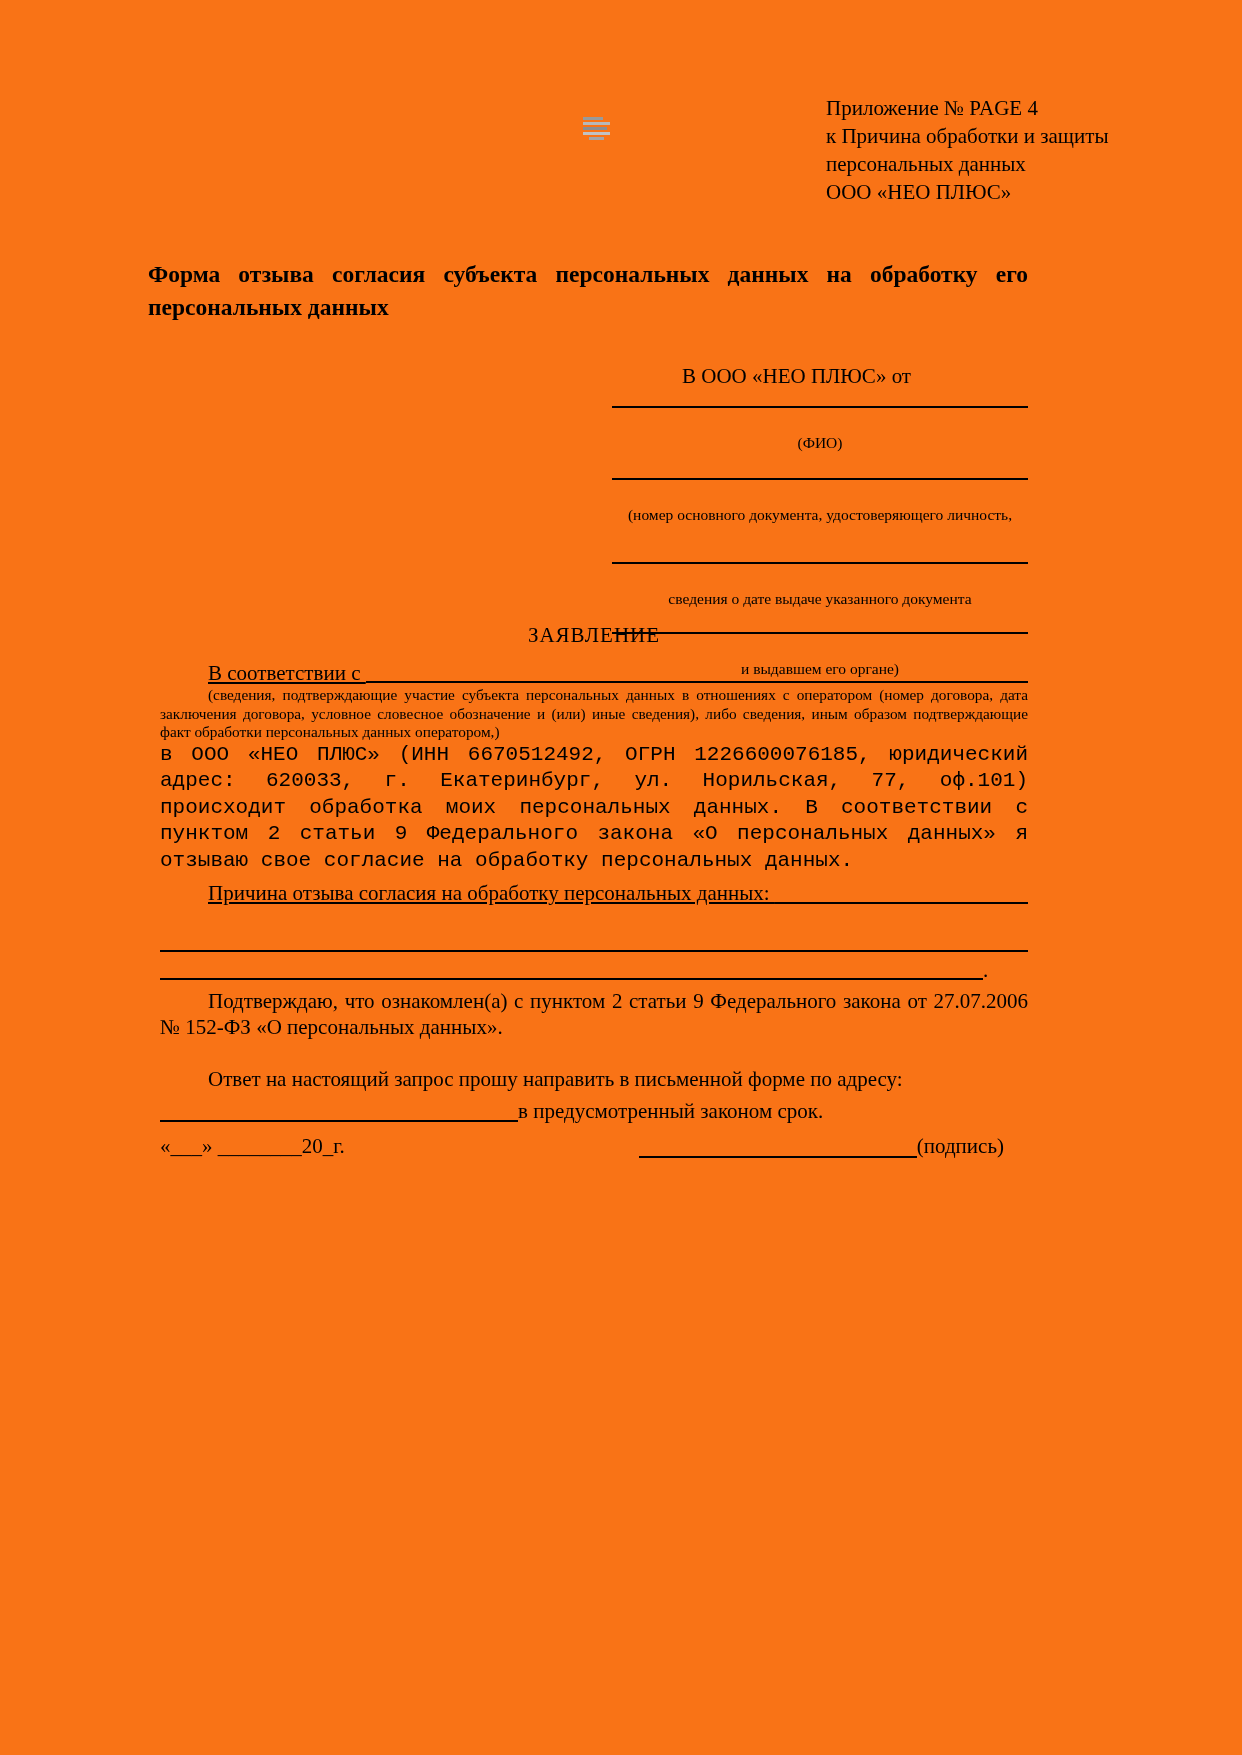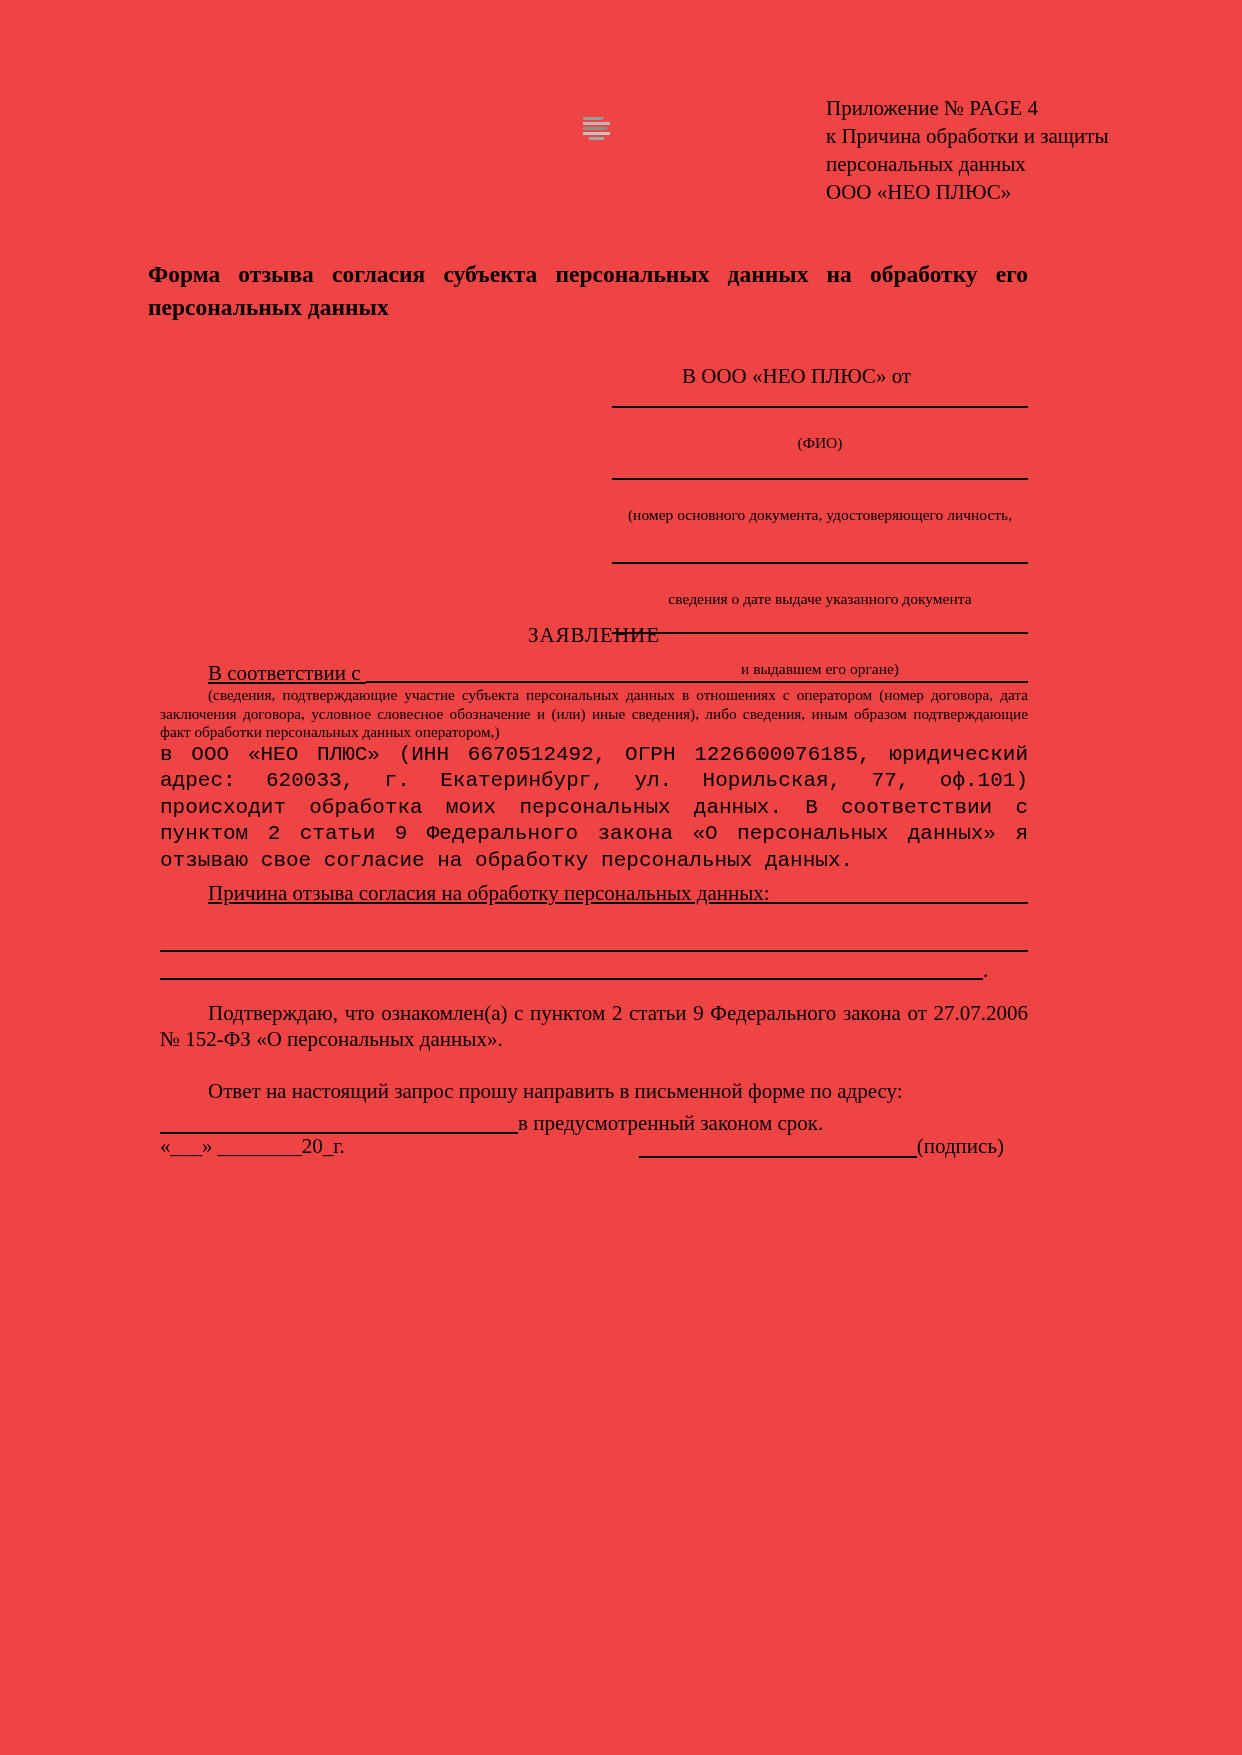--- a/index.html
+++ b/index.html
@@ -1,19 +1,19 @@
 <!DOCTYPE html>
 <html><head>
 <meta charset="utf-8">
 <style>
   html,body { margin:0; padding:0; background:#ffffff; }
   .page {
     position:relative;
     width:1242px; height:1755px;
-    background:#ef4444;
+    background:#f97316;
     color:#000;
     font-family:"Liberation Serif","DejaVu Serif",serif;
     overflow:hidden;
   }
 
   
   .doc-icon { position:absolute; left:583px; top:117px; width:27px; height:25px; }
   .doc-icon .s { margin:0 0 2px 0; }
   .doc-icon .s1 { height:3px; width:20px; background:#9a9a9a; }
   .doc-icon .s2 { height:3px; width:27px; background:#b8b8b8; }
@@ -58,21 +58,21 @@
   }
   .body-par { text-align:justify;font-family:Liberation Mono, monospace; }
 
   .reason-row { margin-top:6px; }
 
   .blank-1 { height:43px; border-bottom:2px solid #000; }
   .blank-2-row { display:flex; align-items:flex-end; height:28px; }
   .blank-2-row .blank { width:823px; border-bottom:2px solid #000; height:26px; }
   .blank-2-row .dot { line-height:20px; }
 
-  .confirm-par { margin-top:20px; text-align:justify; text-indent:48px; }
+  .confirm-par { margin-top:8px; text-align:justify; text-indent:48px; }
   .reply-par { margin-top:25px; text-indent:48px; }
   .reply-row { display:flex; margin-top:6px; }
   .reply-row .fill-fixed { width:358px; border-bottom:2px solid #000; margin-bottom:3px; }
   .reply-row .suffix { white-space:pre; }
 
   .footer-row {
     position:absolute; left:160px; top:1132px; width:868px;
     font-size:21px; line-height:28px;
     display:flex; justify-content:space-between; align-items:flex-end;
   }

